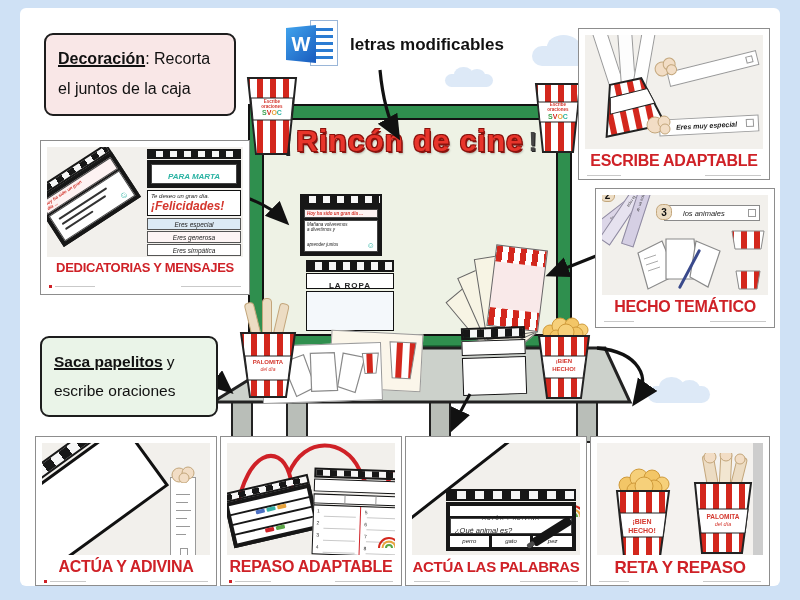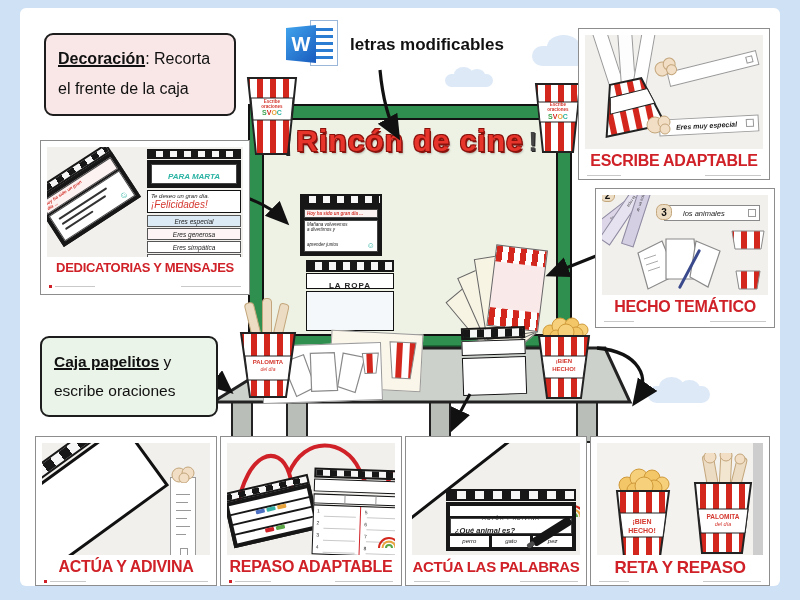--- a/index.html
+++ b/index.html
@@ -186,24 +186,24 @@
     <path d="M247,198 Q270,206 285,221" fill="none" stroke="#111" stroke-width="3" marker-end="url(#ah)"></path>
     <path d="M596,256 L551,274" fill="none" stroke="#111" stroke-width="3" marker-end="url(#ah)"></path>
     <path d="M192,366 Q215,378 229,390" fill="none" stroke="#111" stroke-width="3" marker-end="url(#ah)"></path>
     <path d="M470,394 Q459,414 453,427" fill="none" stroke="#111" stroke-width="3" marker-end="url(#ah)"></path>
     <path d="M597,348 C639,352 652,378 636,401" fill="none" stroke="#111" stroke-width="3.4" marker-end="url(#ah)"></path>
     <path d="M612,100 L583,109" fill="none" stroke="#111" stroke-width="3" marker-end="url(#ah)"></path>
   </svg>
 
   <div class="abs note" style="left:44px;top:33px;width:192px;background:#f9e7e7">
     <div><b>Decoración</b><span>: Recorta</span></div>
-    <div>el frente de la caja</div>
+    <div>el juntos de la caja</div>
   </div>
   <div class="abs note" style="left:40px;top:336px;width:178px;background:#eaf4e8;font-size:15.5px">
-    <div><b>Caja papelitos</b><span> y</span></div>
+    <div><b>Saca papelitos</b><span> y</span></div>
     <div>escribe oraciones</div>
   </div>
 
   <div>
     <div class="abs" style="left:310px;top:20px;width:28px;height:46px;background:#fff;border:1px solid #9ab6d8">
       <div style="position:absolute;left:4px;top:7px;width:18px;height:3px;background:#2b7cd3"></div>
       <div style="position:absolute;left:4px;top:14px;width:18px;height:3px;background:#2b7cd3"></div>
       <div style="position:absolute;left:4px;top:21px;width:18px;height:3px;background:#2b7cd3"></div>
       <div style="position:absolute;left:4px;top:28px;width:18px;height:3px;background:#2b7cd3"></div>
       <div style="position:absolute;left:4px;top:35px;width:18px;height:3px;background:#2b7cd3"></div>
@@ -235,21 +235,21 @@
 
       <div class="abs" style="left:100px;top:2px;width:94px">
         <div class="filmstrip" style="height:10px"></div>
         <div class="clapbody" style="padding:2px;margin-top:1px">
           <div style="background:#fff;border:1px solid #444;text-align:center">
             <span style="font-size:8px;font-weight:bold;color:#2bb3a3;font-style:italic">PARA MARTA</span>
           </div>
         </div>
         <div class="wbar" style="margin-top:2px;padding:2px 3px">
           <div class="hand" style="font-size:6px">Te deseo un gran día.</div>
-          <div class="redhand" style="font-size:10px;font-weight:normal">¡Felicidades!</div>
+          <div class="redhand" style="font-size:12px;font-weight:bold">¡Felicidades!</div>
         </div>
         <div class="strip4 hand" style="margin-top:2px;height:12px;background:#dceaf5;line-height:12px">Eres especial</div>
         <div class="strip4 hand" style="margin-top:1px;height:12px;background:#fdf5f5;line-height:12px">Eres generosa</div>
         <div class="strip4 hand" style="margin-top:1px;height:12px;background:#fff;line-height:12px">Eres simpática</div>
         <div class="strip4" style="margin-top:1px;height:13px;background:#fff;line-height:13px;font-size:7.5px;letter-spacing:1px;font-weight:bold">GRACIAS</div>
       </div>
     </div>
     <div class="cap" style="position:absolute;left:0;right:0;top:119px;font-size:13px">DEDICATORIAS Y  MENSAJES</div>
     <div class="reddot" style="left:8px;top:144px"></div>
         <div class="mline" style="left:14px;top:145px;width:40px"></div>
@@ -423,21 +423,21 @@
         <path d="M5.5,14 A7.5,7.5 0 0 1 20.5,14" stroke="#e8a33c" stroke-width="2.2" fill="none"></path>
         <path d="M9,14 A4,4 0 0 1 17,14" stroke="#5aa546" stroke-width="2.2" fill="none"></path>
       </svg>
       <div class="abs" style="left:34px;top:46px;width:130px">
         <div class="filmstrip" style="height:12px;background:repeating-linear-gradient(90deg,#171717 0 9px,#f6f6f6 9px 18px)"></div>
         <div class="clapbody" style="padding:2px;margin-top:1px">
           <div style="background:#fff;height:10px;text-align:center">
             <span style="font-size:5px;letter-spacing:1px;color:#222">ACTÚA Y ADIVINA</span>
           </div>
           <div style="background:#fff;height:16px;margin-top:2px;border:1px solid #444;padding-left:4px">
-            <span class="hand" style="font-size:7.5px;font-weight:bold">¿Qué animal es?</span>
+            <span class="hand" style="font-size:7.5px;font-weight:normal">¿Qué animal es?</span>
           </div>
           <div style="display:flex;gap:3px;margin-top:2px">
             <div class="hand" style="flex:1;background:#fff;font-size:6px;text-align:center;height:11px;line-height:11px">perro</div>
             <div class="hand" style="flex:1;background:#fff;font-size:6px;text-align:center;height:11px;line-height:11px">gato</div>
             <div class="hand" style="flex:1;background:#fff;font-size:6px;text-align:center;height:11px;line-height:11px">pez</div>
           </div>
         </div>
       </div>
       <div class="abs" style="left:118px;top:84px;width:44px;height:9px;background:#161616;border-radius:3px;transform:rotate(-32deg)">
         <div style="position:absolute;left:-7px;top:2px;width:8px;height:5px;background:#4d4d4d;border-radius:2px"></div>

